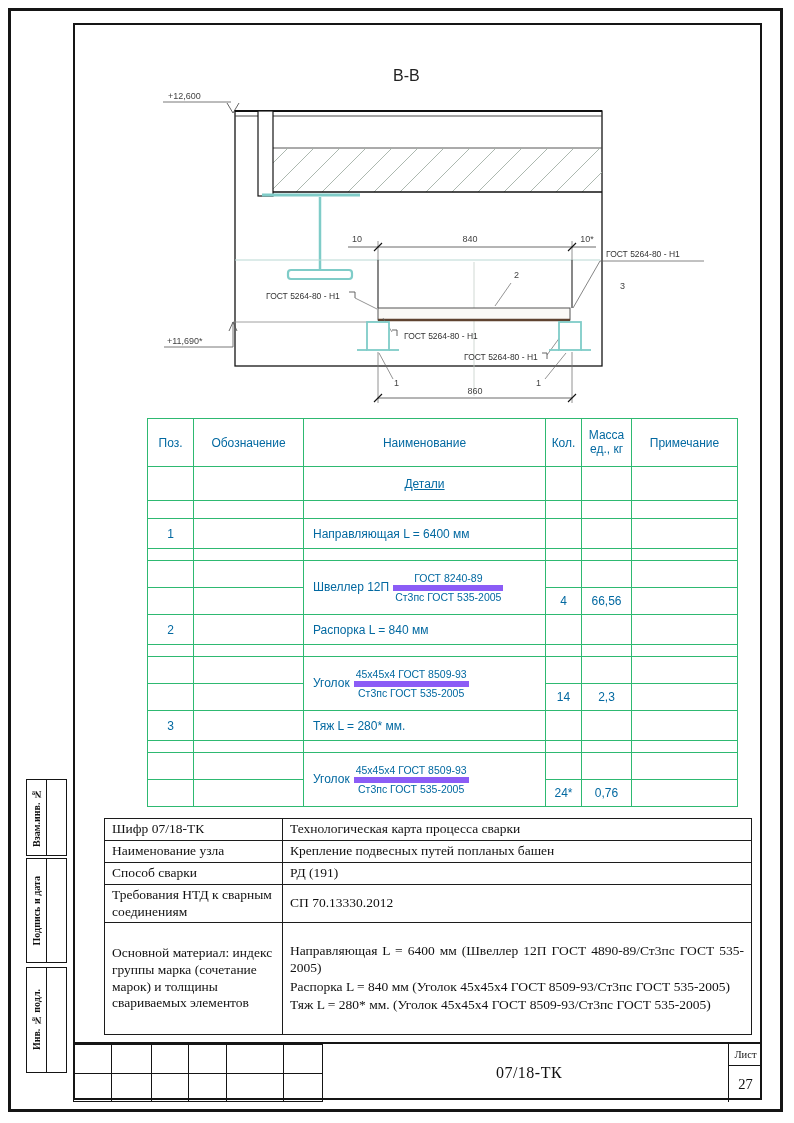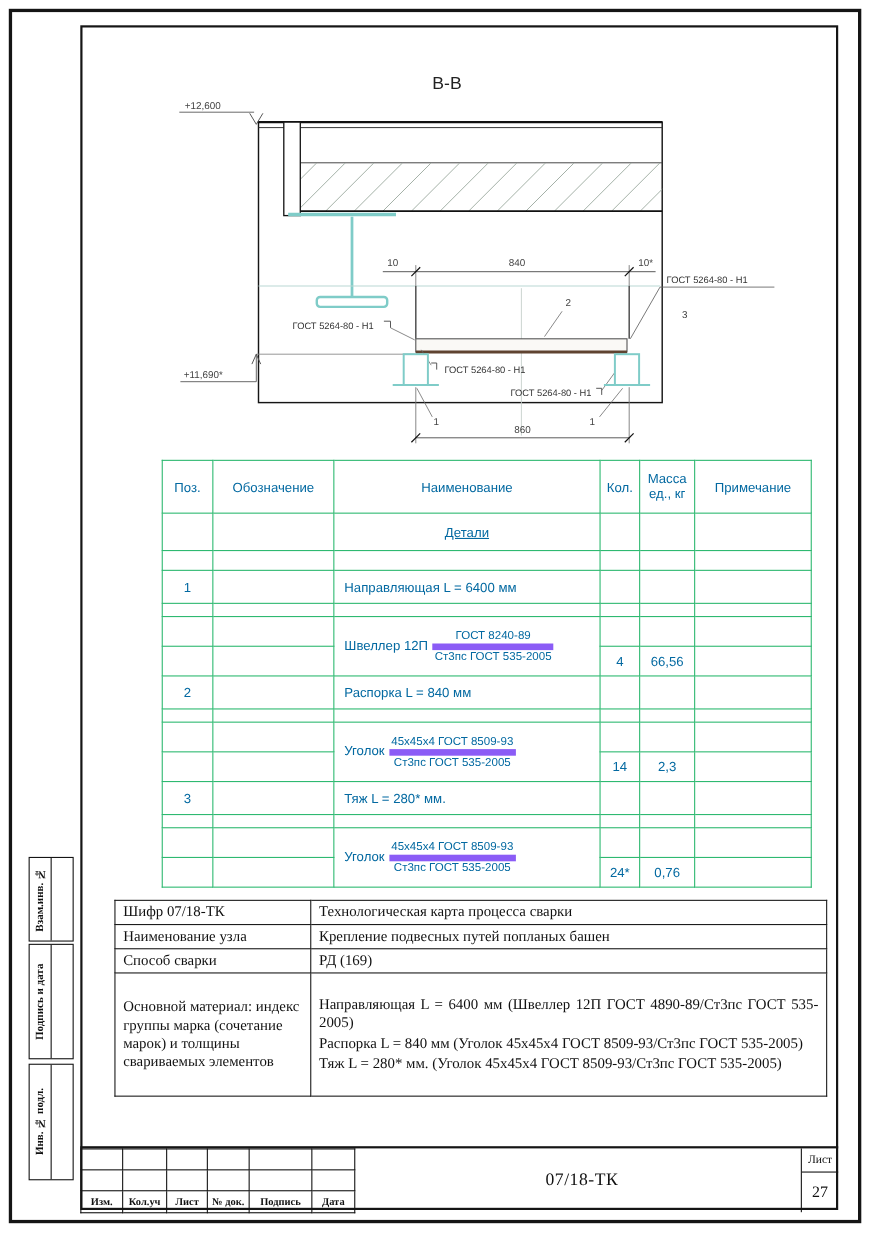--- a/index.html
+++ b/index.html
@@ -330,21 +330,25 @@
       <tr style="height:22px">
     <td>Шифр 07/18-ТК</td>
     <td>Технологическая карта процесса сварки</td>
   </tr>
   <tr style="height:22px">
     <td>Наименование узла</td>
     <td>Крепление подвесных путей попланых башен</td>
   </tr>
   <tr style="height:22px">
     <td>Способ сварки</td>
-    <td>РД (169)</td>
+    <td>РД (191)</td>
+  </tr>
+  <tr style="height:38px">
+    <td>Требования НТД к сварным соединениям</td>
+    <td>СП 70.13330.2012</td>
   </tr>
   <tr style="height:112px">
     <td>Основной материал: индекс группы марка (сочетание марок) и толщины свариваемых элементов</td>
     <td>
       <div class="jline">Направляющая L = 6400 мм (Швеллер 12П ГОСТ 4890-89/Ст3пс ГОСТ 535-2005)</div>
       <div class="jline">Распорка L = 840 мм (Уголок 45х45х4 ГОСТ 8509-93/Ст3пс ГОСТ 535-2005)</div>
       <div class="jline">Тяж L = 280* мм. (Уголок 45х45х4 ГОСТ 8509-93/Ст3пс ГОСТ 535-2005)</div>
     </td>
   </tr>
 </tbody>
@@ -386,28 +390,20 @@
           <td></td>
     </tr>
     <tr style="height:19px">
       <td></td>
           <td></td>
           <td></td>
       <td></td>
           <td></td>
           <td></td>
     </tr>
-    <tr style="height:20px">
-      <td>Изм.</td>
-      <td>Кол.уч</td>
-      <td>Лист</td>
-      <td>№ док.</td>
-      <td>Подпись</td>
-      <td>Дата</td>
-    </tr>
   </tbody>
     </table>
   <div class="tb-code">07/18-ТК</div>
   <div class="tb-sheet">
     <div class="sl">Лист</div>
     <div class="sn">27</div>
   </div>
 </div>
 
 </body></html>

